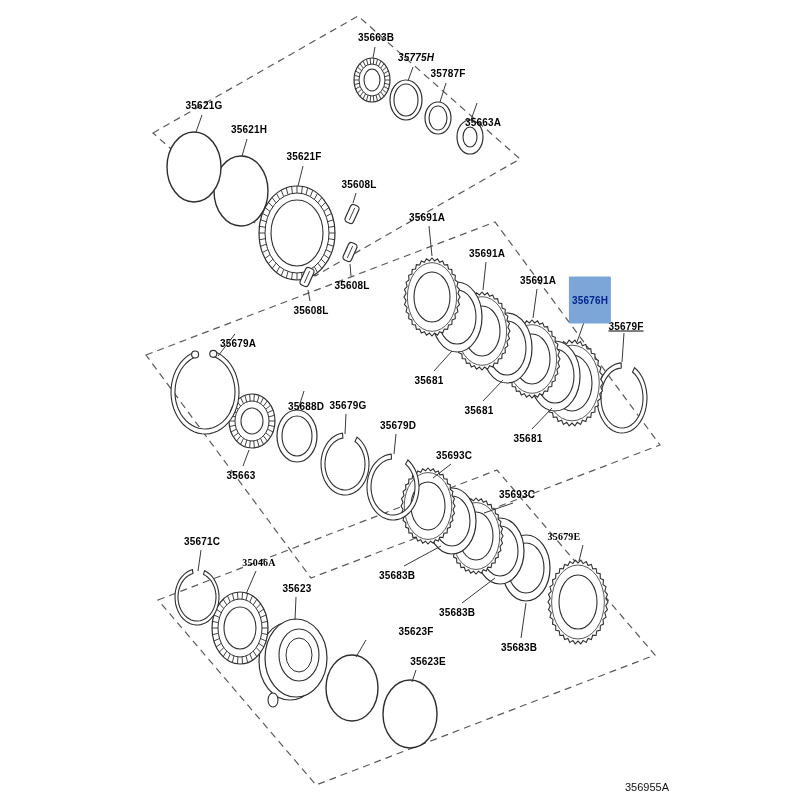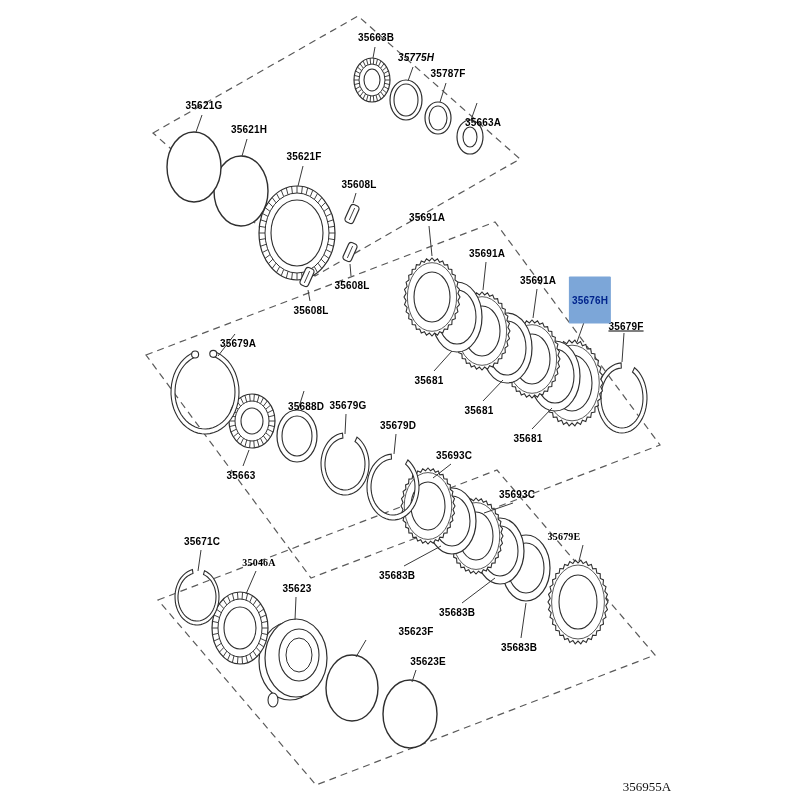--- a/index.html
+++ b/index.html
@@ -9,21 +9,21 @@
   #diagram-svg { position:absolute; left:0; top:0; }
   #labels { position:absolute; left:0; top:0; width:800px; height:800px; pointer-events:none; }
   .part-label {
     position:absolute; transform:translate(-50%,-50%);
     font-weight:bold; font-size:10px; color:#000;
     white-space:nowrap; pointer-events:auto; letter-spacing:.2px;
   }
   .part-label.hl { background:#7ca6d8; color:#00248c; padding:18px 3px; border-radius:1px; }
   .diagram-code {
     position:absolute; transform:translate(-50%,-50%);
-    font-size:13px; color:#111; pointer-events:none;font-family:Liberation Serif, serif;
+    font-size:11px; color:#111; pointer-events:none;
   }
 </style>
 </head>
 <body>
 
 <div class="stage">
   <svg id="diagram-svg" width="800" height="800" viewBox="0 0 800 800">
       <polygon points="153,133 358,16 520,159 315,276" fill="none" stroke="#5a5a5a" stroke-width="1.2" stroke-dasharray="7 5"></polygon>
       <polygon points="146,355 495,222 660,445 311,578" fill="none" stroke="#5a5a5a" stroke-width="1.2" stroke-dasharray="7 5"></polygon>
       <polygon points="158,600 497,470 655,655 316,785" fill="none" stroke="#5a5a5a" stroke-width="1.2" stroke-dasharray="7 5"></polygon>

